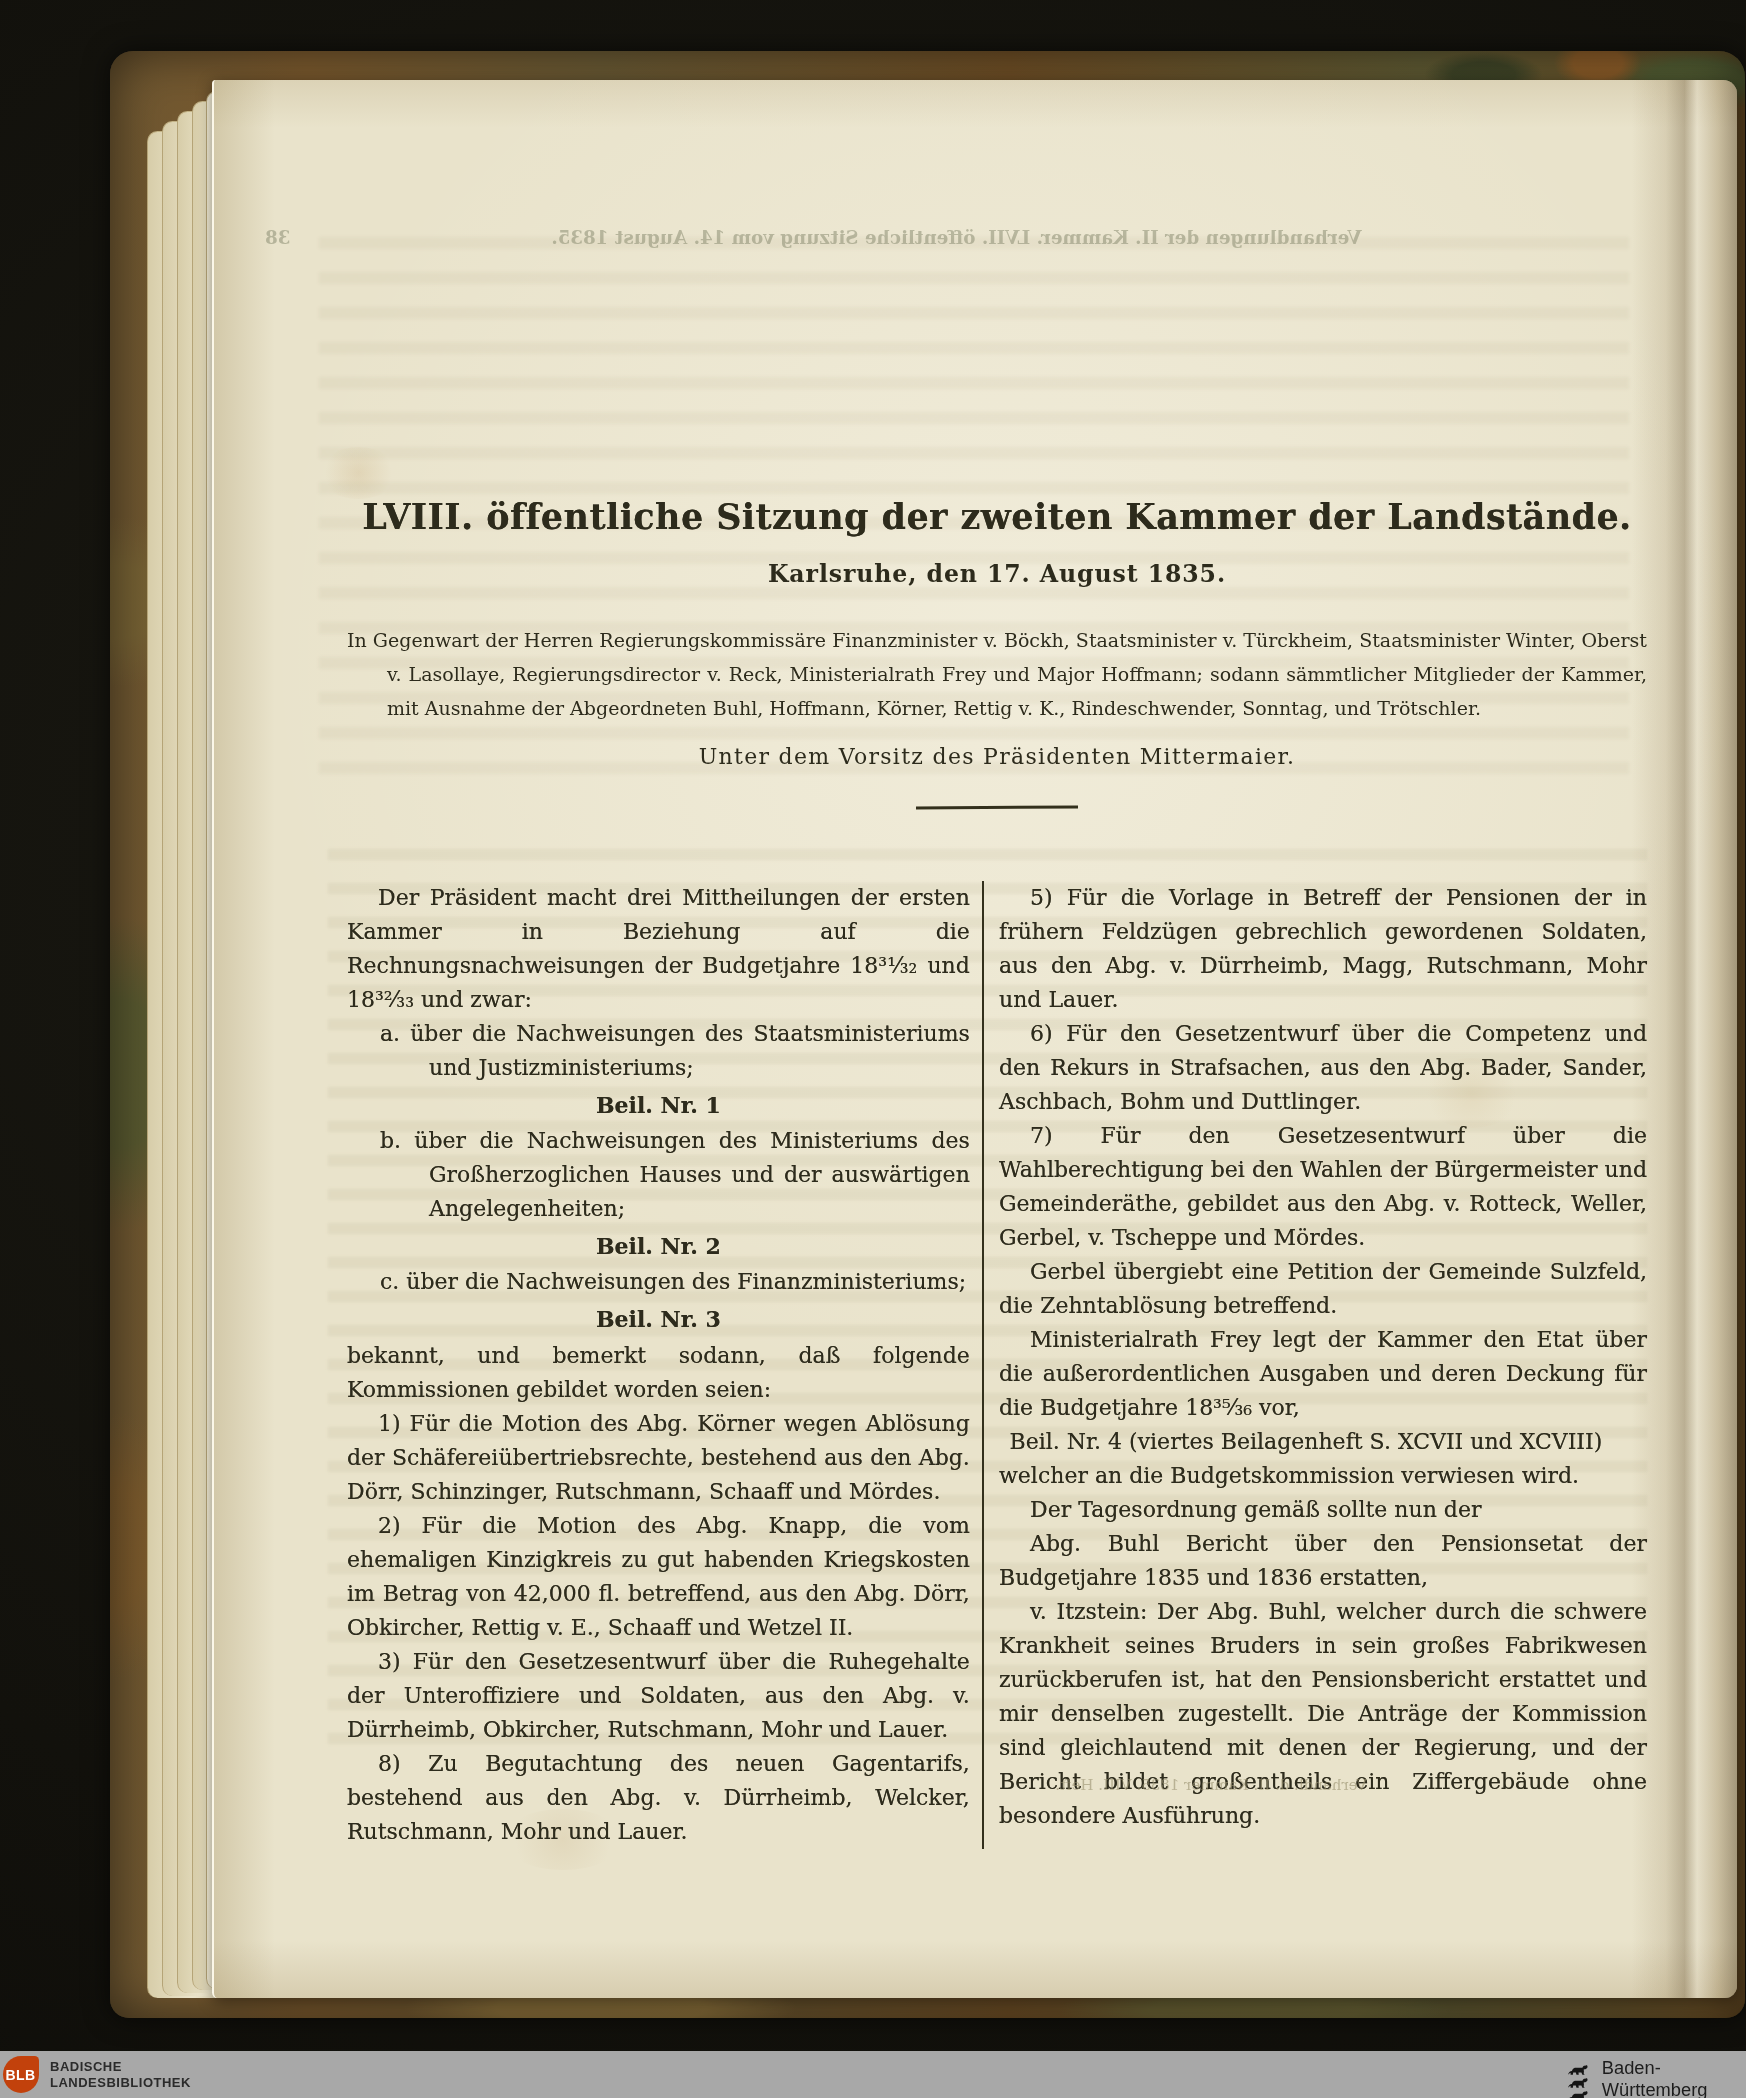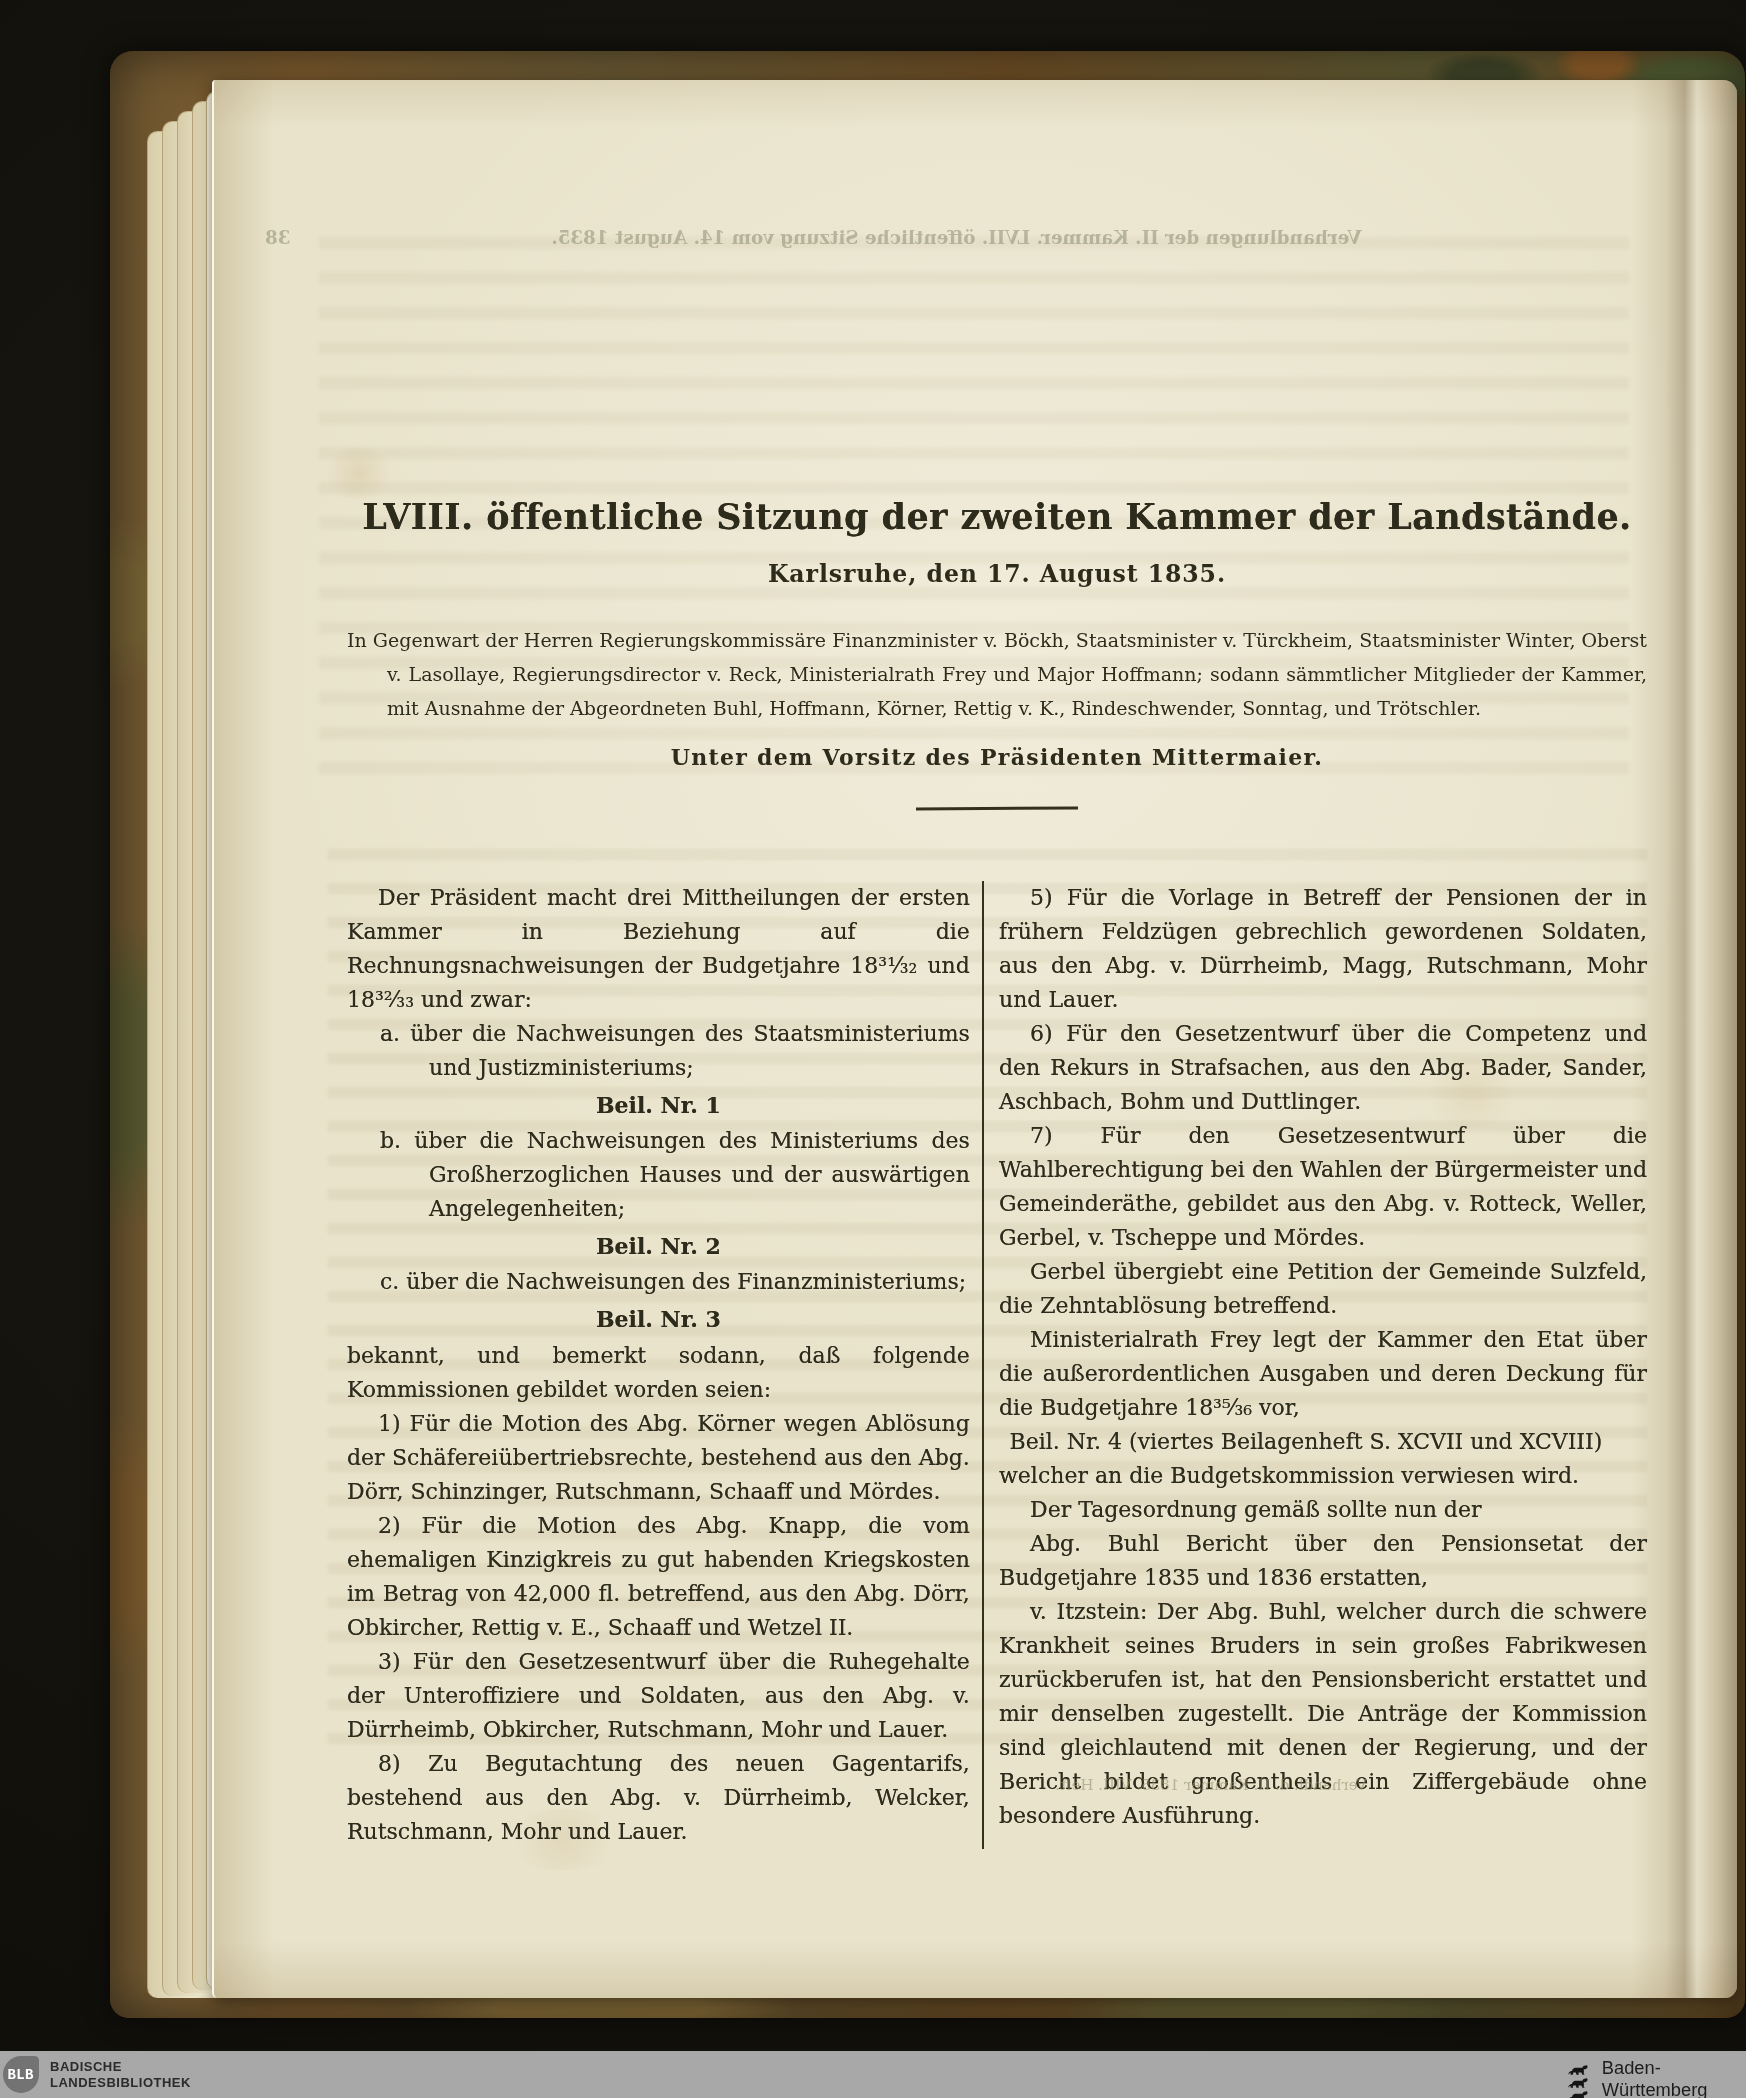--- a/index.html
+++ b/index.html
@@ -78,40 +78,40 @@
   .masthead{position:absolute;top:416px;left:0;width:100%;}
   .title{
     font-size:35px;font-weight:bold;text-align:center;margin:0 0 23px 0;letter-spacing:0.4px;
     text-shadow:0 0 0.4px rgba(45,43,28,.8);
   }
   .dateline{font-size:23.6px;font-weight:bold;text-align:center;margin:0 0 35px 0;letter-spacing:0.9px;}
   .presence{
     font-size:19px;line-height:34px;margin:0 0 19px 0;text-align:justify;
     padding-left:40px;text-indent:-40px;
   }
-  .chair{font-size:22px;font-weight:bold;text-align:center;letter-spacing:1.3px;margin:0 0 37px 0;}
+  .chair{font-size:22px;font-weight:normal;text-align:center;letter-spacing:1.3px;margin:0 0 37px 0;}
   .rule{width:162px;height:2.6px;background:#33301c;margin:0 auto;transform:rotate(-.4deg);}
   .columns{position:absolute;top:769px;left:0;width:100%;display:flex;}
   .col{font-size:22px;line-height:34px;text-align:justify;margin-top:32px;}
   .col p{margin:0;text-shadow:0 0 0.3px rgba(45,43,28,.7);}
   .col-left{width:635px;padding-right:12.2px;box-sizing:border-box;}
   .col-right{flex:1;border-left:2.6px solid #33301c;padding-left:15px;}
   .p-indent{text-indent:31px;}
   .p-item{margin-left:33px !important;padding-left:49px;text-indent:-49px;}
   .p-center{text-align:center;font-weight:bold;margin:2.6px 0 !important;}
   .p-flush{text-indent:0;}
   .p-indent-sm{text-indent:10.5px;}
   
   .footer{
     position:absolute;left:0;top:2051px;width:1747px;height:48px;background:#a8a8a8;
     font-family:"Liberation Sans", sans-serif;
   }
   .blb-logo{
-    position:absolute;left:2.6px;top:5.2px;width:36px;height:37px;background:#737373;
-    border-radius:50% 12% 50% 50%;display:flex;align-items:center;justify-content:center;font-family:Liberation Mono, monospace;
+    position:absolute;left:2.6px;top:5.2px;width:36px;height:37px;background:#c2410c;
+    border-radius:50% 12% 50% 50%;display:flex;align-items:center;justify-content:center;
   }
   .blb-logo span{color:#ffffff;font-weight:bold;font-size:14px;letter-spacing:0.4px;}
   .blb-name{position:absolute;left:50px;top:7.9px;color:#2b2b2b;font-weight:bold;
     font-size:13px;line-height:15.7px;letter-spacing:0.5px;}
   .bw-group{position:absolute;left:1566px;top:12px;height:38px;display:flex;align-items:flex-end;}
   .bw-lions{display:flex;flex-direction:column;justify-content:space-between;height:36px;margin-right:12.2px;}
   .bw-lions svg{display:block;}
   .bw-name{color:#1d1d1d;font-size:18.3px;}
 </style>
 </head>

